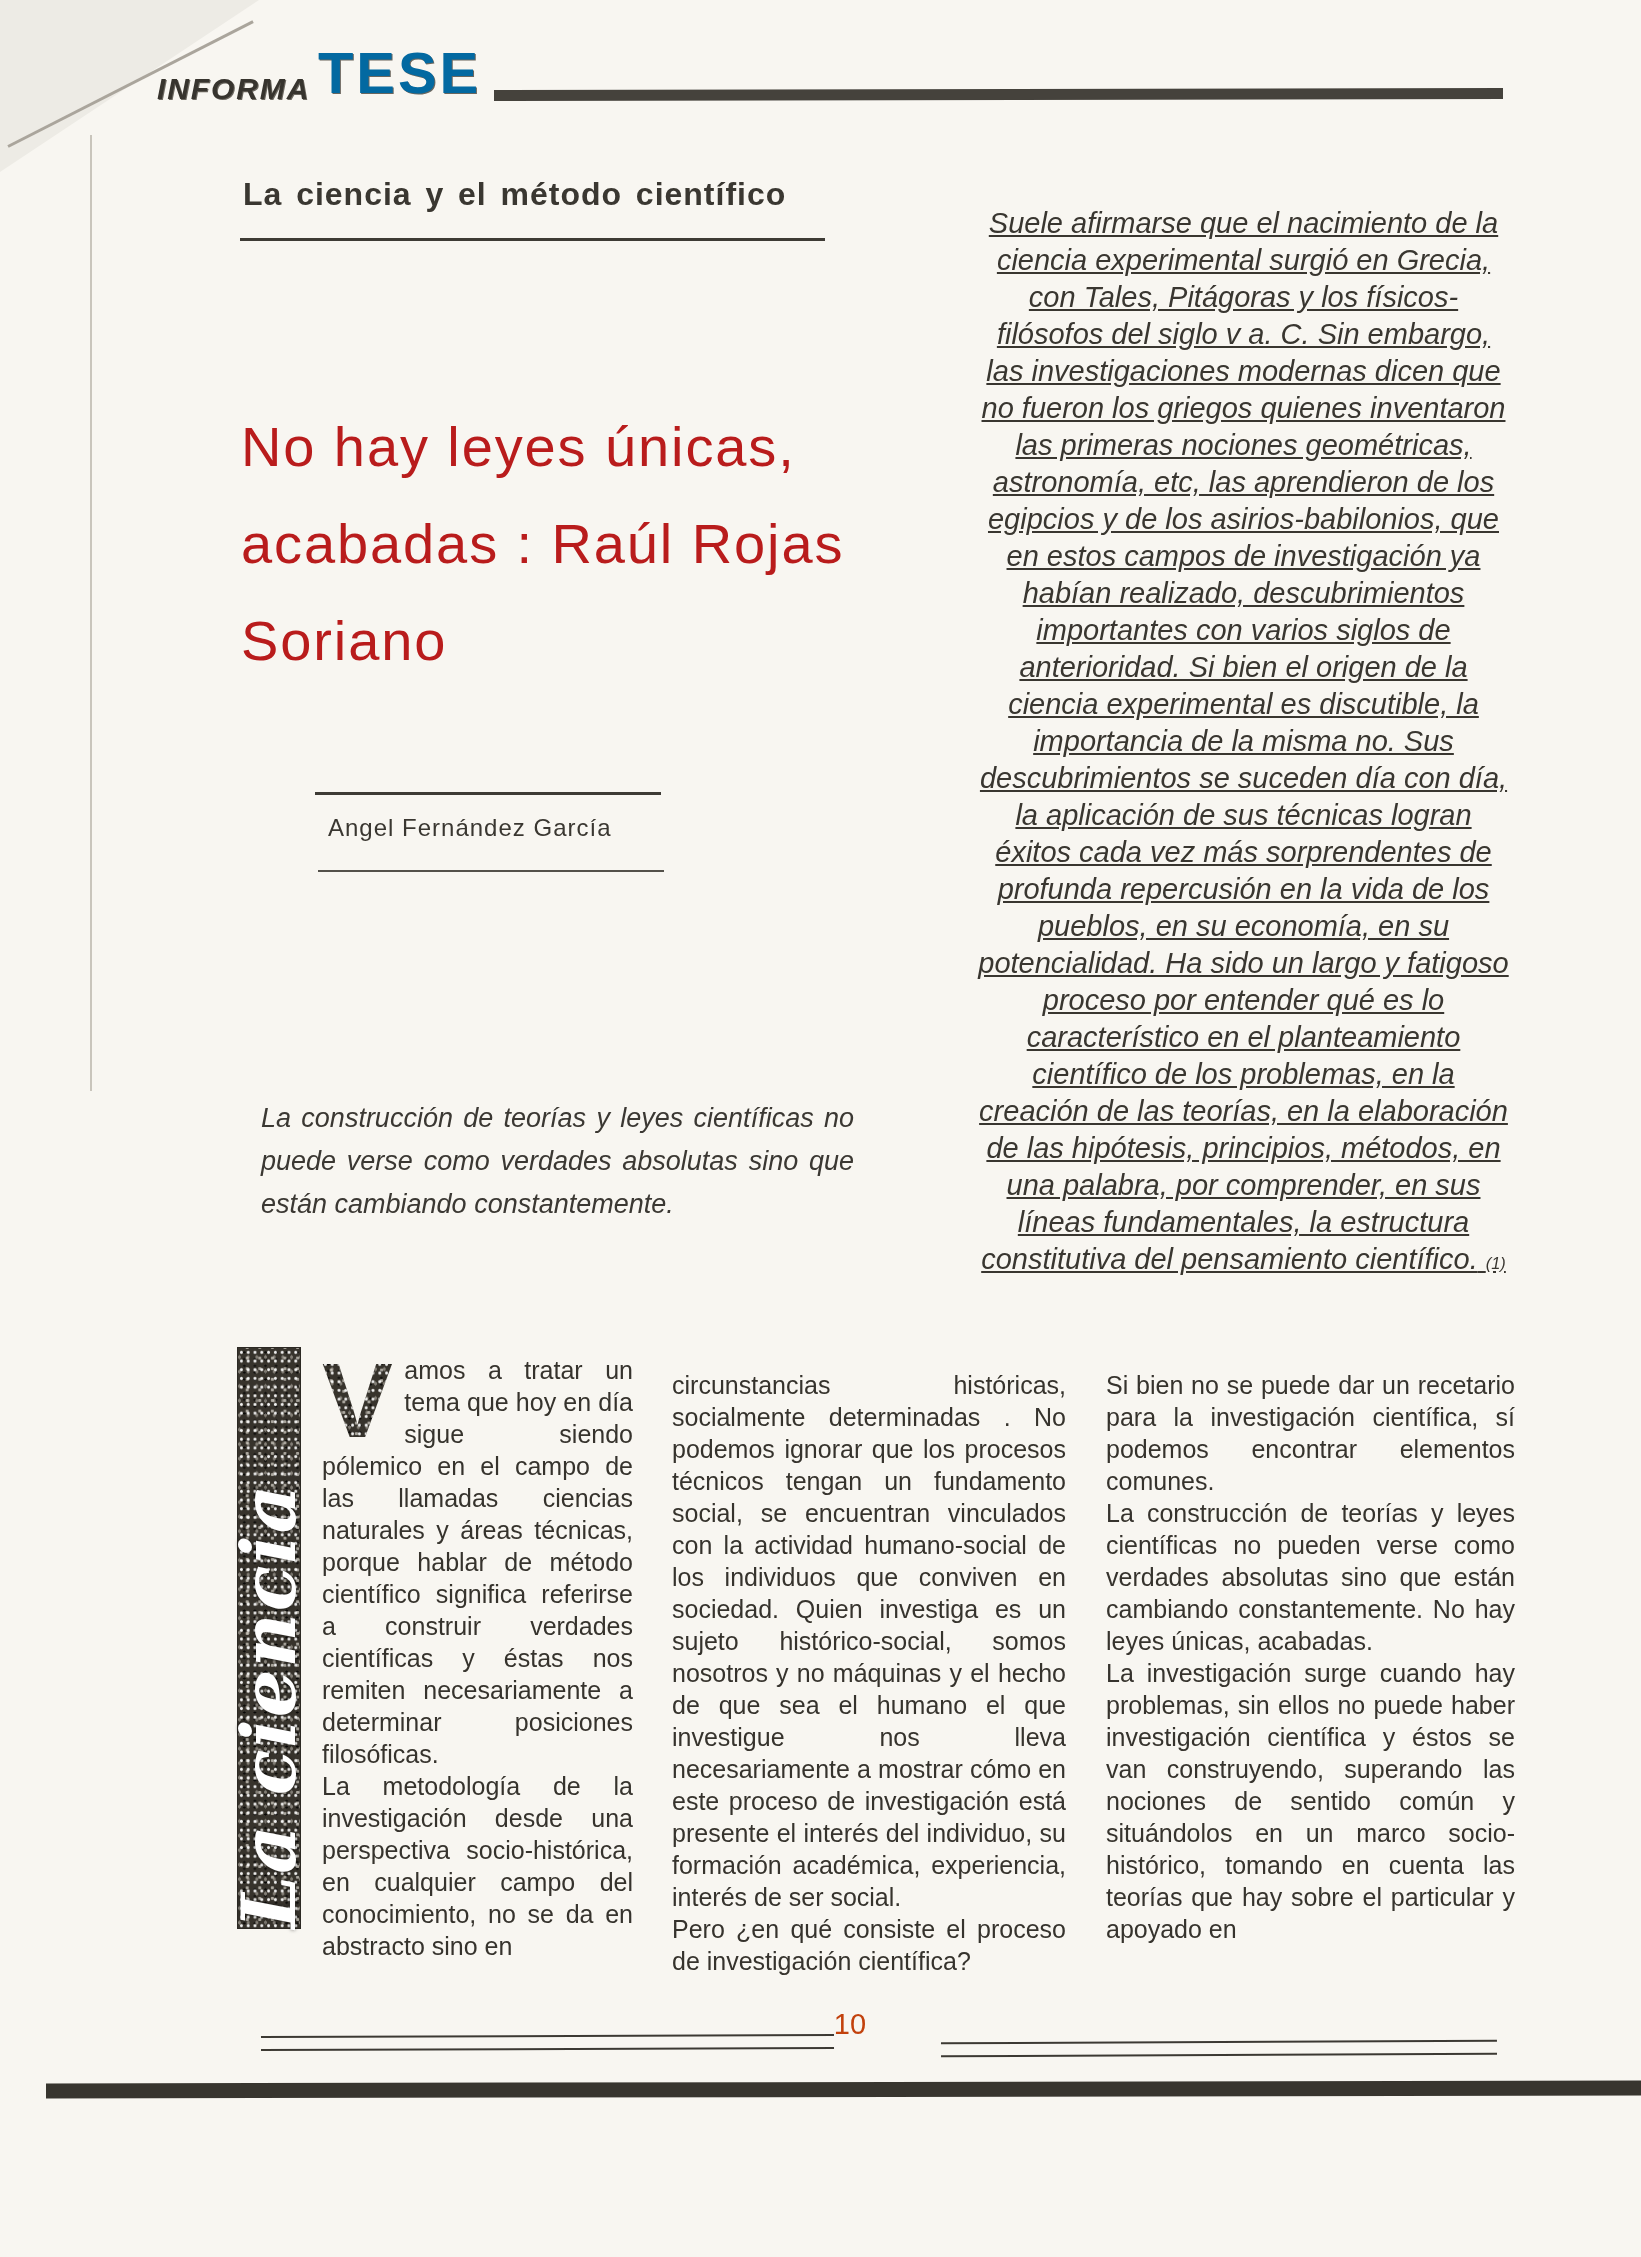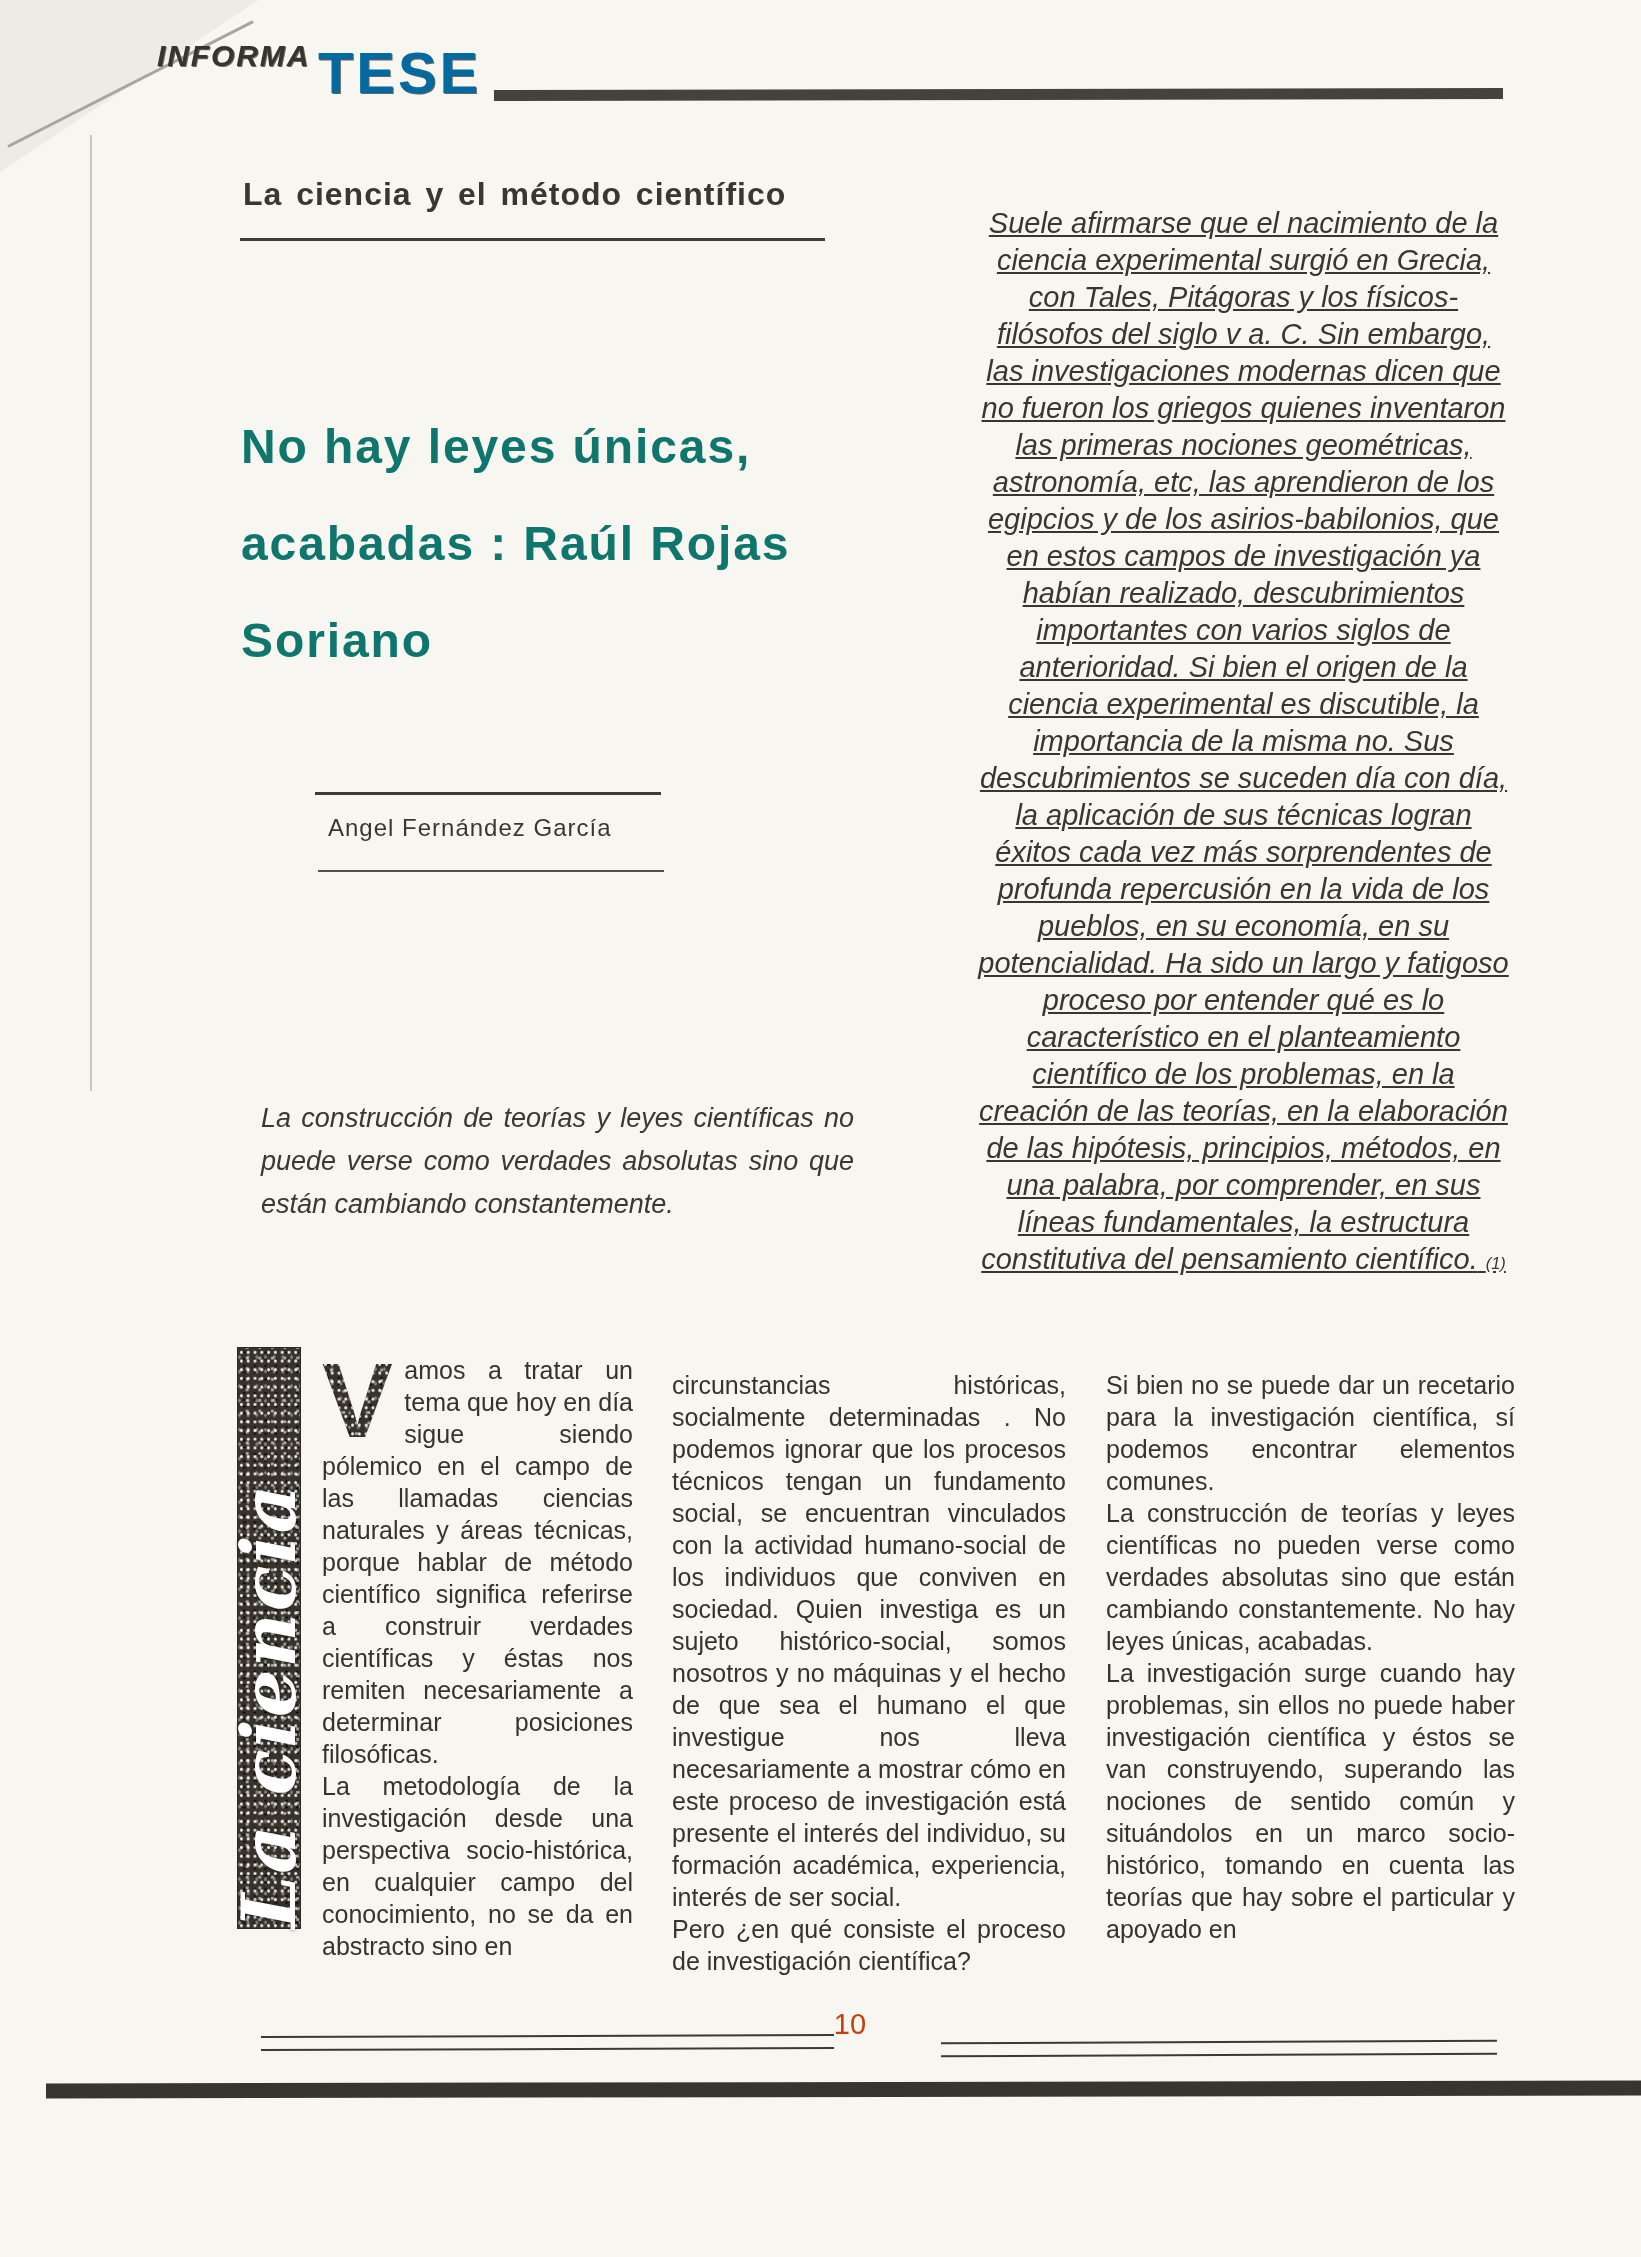--- a/index.html
+++ b/index.html
@@ -21,38 +21,38 @@
   }
   .corner-fold-line {
     position:absolute; left:7.7px; top:145px; width:275px; height:2.9px;
     background:#aaa59c; transform:rotate(-27deg); transform-origin:left center;
   }
   .page-edge-line {
     position:absolute; left:90px; top:135px; width:1.9px; height:956px;
     background:#c9c5bc;
   }
   
-  .masthead { position:absolute; left:157px; top:39px; display:flex; align-items:flex-start; }
+  .masthead { position:absolute; left:157px; top:39px; display:flex; align-items:flex-end; }
   .brand-small {
     font-size:30px; font-weight:bold; font-style:italic; letter-spacing:1.9px;
     color:#37342e; text-shadow:1px 1px 0 #6b675f;
   }
   .brand-large {
     font-size:58px; font-weight:bold; letter-spacing:2.9px; margin-left:7.7px;
     color:#0369a1; text-shadow:1px 1px 0 #6b675f;
   }
   .masthead-rule {
     position:absolute; left:494px; top:89px; width:1009px; height:10.6px;
     background:#45423c; transform:rotate(-0.12deg);
   }
   
   .kicker { position:absolute; left:243px; top:176px; font-size:32px; font-weight:bold; letter-spacing:1px; color:#3a3731; word-spacing:3.9px; }
   .kicker-underline { position:absolute; left:240px; top:238px; width:585px; height:2.9px; background:#3e3b35; }
   
-  .headline { position:absolute; left:241px; top:398px; font-size:48px; line-height:97px; font-weight:bold; letter-spacing:1.9px; color:#0f766e; }
+  .headline { position:absolute; left:241px; top:398px; font-size:56px; line-height:97px; font-weight:normal; letter-spacing:1.9px; color:#b91c1c; }
   
   .byline-rule-top { position:absolute; left:315px; top:792px; width:346px; height:2.9px; background:#3e3b35; }
   .byline { position:absolute; left:328px; top:814px; width:328px; font-size:24px; letter-spacing:1px; color:#3a3731; }
   .byline-rule-bottom { position:absolute; left:318px; top:870px; width:346px; height:1.9px; background:#54514a; }
   
   .deck {
     position:absolute; left:237px; top:1097px; width:593px;
     font-style:italic; font-size:27px; line-height:43px; color:#3b3833;
     text-align:justify;
     margin-left:24px;

